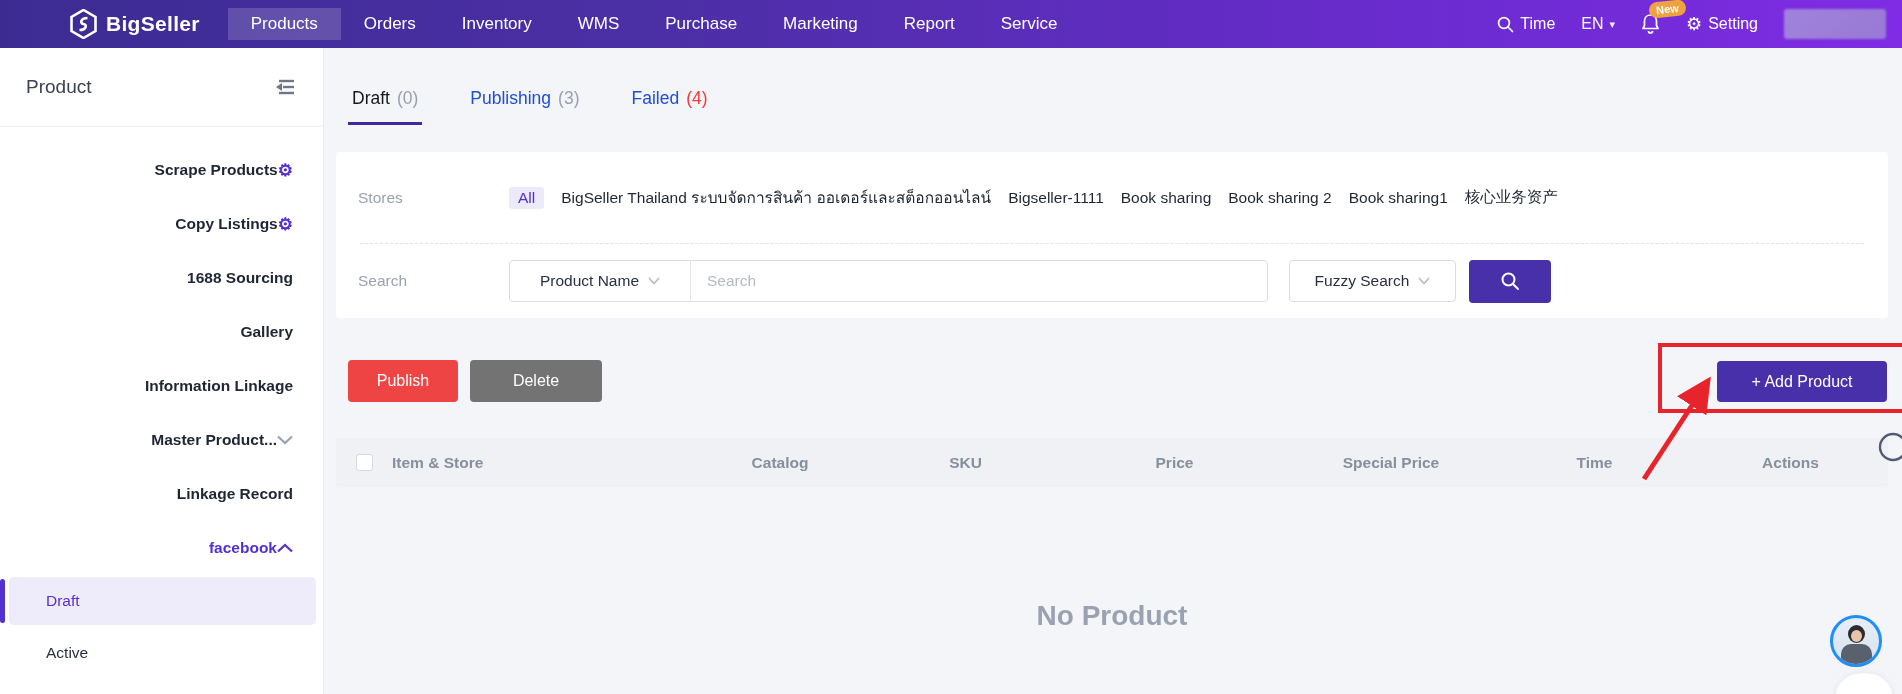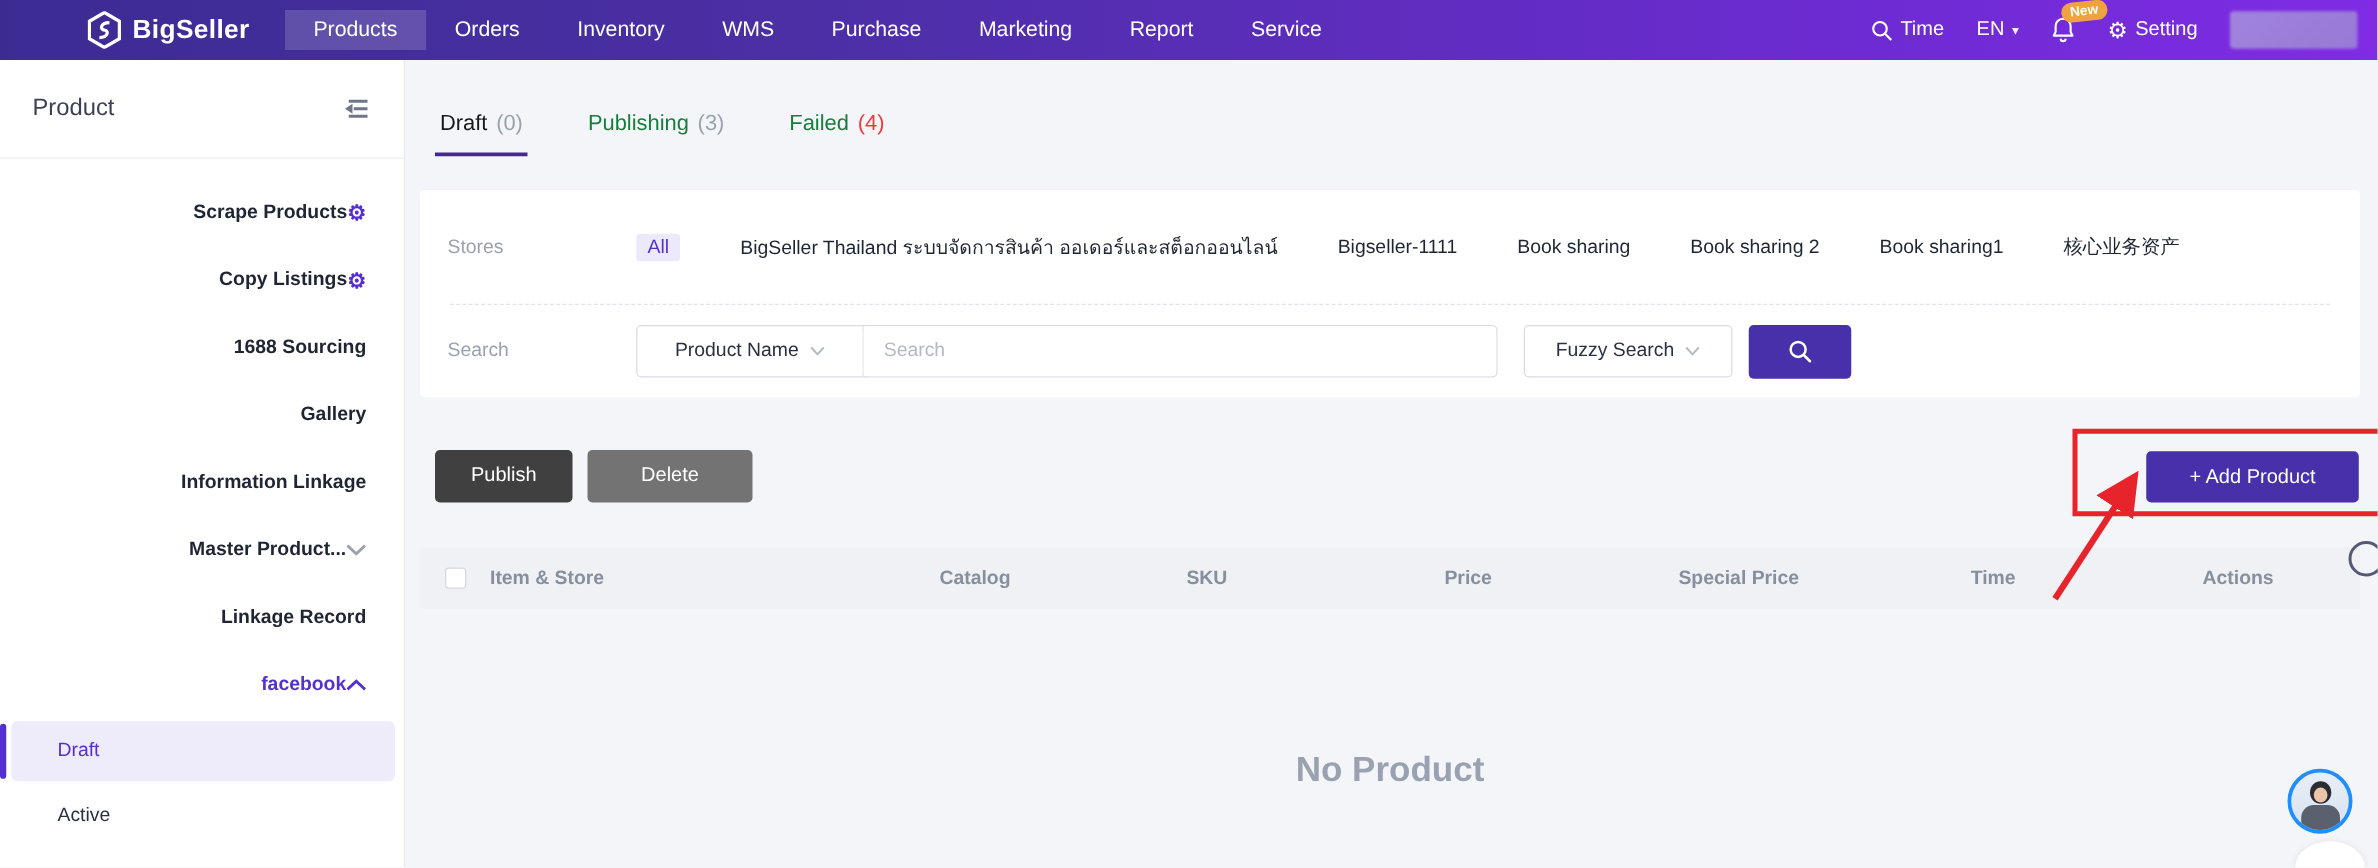--- a/index.html
+++ b/index.html
@@ -68,38 +68,38 @@
   }
   .sb-sub .sub-bar {
     position:absolute; left:0; top:4px; bottom:4px; width:5px;
     background:#5330cf; border-radius:3px;
   }
   .sb-sub .sub-lbl { position:relative; z-index:1; }
   
   .main { position:absolute; left:324px; top:48px; width:1578px; height:646px; }
   .tabs { position:absolute; left:24px; top:30px; display:flex; gap:44px; }
   .tab { font-size:17.5px; color:#9aa1ae; padding:10px 4px 13px; cursor:pointer; display:flex; gap:7px; }
-  .tab .t-label { color:#15803d; }
+  .tab .t-label { color:#1d4ed8; }
   .tab.active { border-bottom:3px solid #44269f; }
   .tab.active .t-label { color:#17181a; }
   .tab .t-count { color:#9aa1ae; }
   .tab .t-count.red { color:#f23a3a; }
   .card {
     position:absolute; left:12px; top:104px; width:1552px; height:166px;
     background:#fff; border-radius:4px;
   }
   .filter-row { display:flex; align-items:center; padding-left:22px; }
   .stores-row { height:91px; }
   .f-label { width:151px; font-size:15.5px; color:#9aa1ae; flex:none; }
-  .chips { display:flex; align-items:center; gap:48px; font-size:15.5px; color:#1f2633; white-space:nowrap; }
+  .chips { display:flex; align-items:center; gap:17px; font-size:15.5px; color:#1f2633; white-space:nowrap; }
   .chip { cursor:pointer; }
   .chip.all { color:#5330cf; background:#ece9fb; padding:2px 9px; border-radius:3px; }
   .dash-divider { border-top:1px dashed #dfe2e8; margin:0 24px; }
   .search-row { height:74px; }
-  .joined { display:flex; width:689px; height:42px; border:1px solid #d9dce3; border-radius:4px; background:#fff; }
+  .joined { display:flex; width:759px; height:42px; border:1px solid #d9dce3; border-radius:4px; background:#fff; }
   .sel {
     display:flex; align-items:center; justify-content:center; gap:9px;
     font-size:15.5px; color:#2a3040; cursor:pointer;
   }
   .sel-type { width:181px; border-right:1px solid #e2e5ea; }
   .search-input {
     flex:1; border:none; outline:none; padding:0 16px; font-size:15.5px;
     font-family:"Liberation Sans", sans-serif; color:#2a3040; border-radius:4px;
   }
   .search-input::placeholder { color:#b4bac4; }
@@ -108,21 +108,21 @@
     margin-left:21px; background:#fff;
   }
   .search-btn {
     width:82px; height:43px; margin-left:13px; border:none; border-radius:4px;
     background:#4730aa; display:flex; align-items:center; justify-content:center; cursor:pointer;
   }
   .btn {
     height:42px; border:none; border-radius:4px; color:#fff; font-size:16px;
     font-family:"Liberation Sans", sans-serif; cursor:pointer;
   }
-  .btn-publish { position:absolute; left:24px; top:312px; width:110px; background:#404040; }
+  .btn-publish { position:absolute; left:24px; top:312px; width:110px; background:#ef4444; }
   .btn-delete { position:absolute; left:146px; top:312px; width:132px; background:#737373; }
   .btn-add { position:absolute; left:1393px; top:313px; width:170px; height:41px; background:#4730aa; font-size:16px; }
   .annotation-box {
     position:absolute; left:1334px; top:295px; width:268px; height:70px;
     border:4px solid #e7232b; z-index:5; pointer-events:none;
   }
   .annotation-arrow { position:absolute; left:1310px; top:325px; z-index:5; pointer-events:none; }
   .table-hd {
     position:absolute; left:12px; top:390px; width:1552px; height:49px;
     background:#eff1f4; border-radius:2px;

